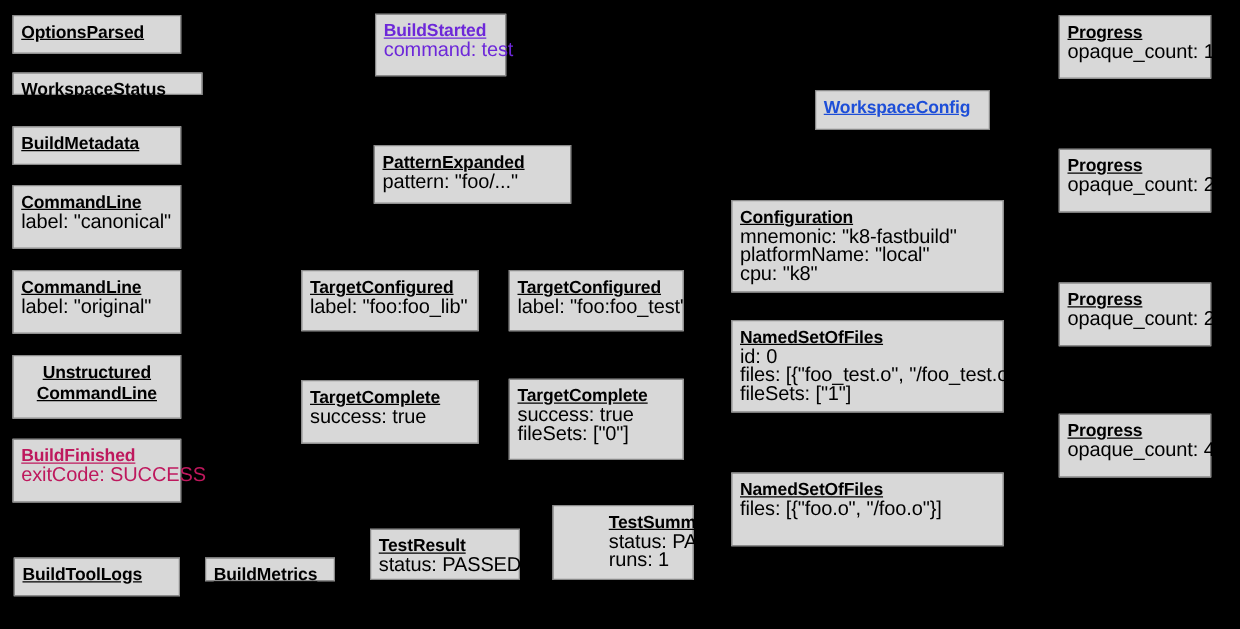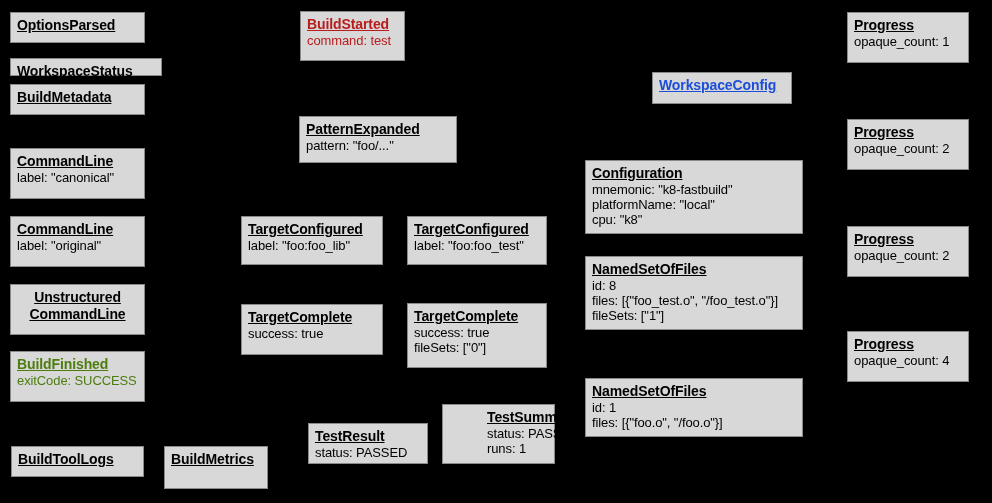--- a/index.html
+++ b/index.html
@@ -26,72 +26,72 @@
   }
   .node-title {
     font-size: 14px;
     font-weight: bold;
     text-decoration: underline;
     line-height: 17px;
     white-space: pre-line;
     letter-spacing: -0.1px;
   }
   .node-fields {
-    font-size: 13px;
+    font-size: 16px;
     font-weight: normal;
     line-height: 15px;
     letter-spacing: -0.1px;
   }
   .node-field {
     white-space: nowrap;
   }
   .node-fields:empty { display: none; }
 </style>
 </head>
 <body>
 
 <div id="canvas" style="width: 992px; height: 503px; background: rgb(0, 0, 0); border-radius: 19px;">
     <div class="node" style="left: 10px; top: 12px; width: 135px; height: 31px; background: rgb(216, 216, 216); border-color: rgb(138, 138, 138); color: rgb(0, 0, 0);">
       <div class="node-title">OptionsParsed</div>
     </div>
     <div class="node" style="left: 10px; top: 58px; width: 152px; height: 18px; background: rgb(216, 216, 216); border-color: rgb(138, 138, 138); color: rgb(0, 0, 0);">
       <div class="node-title">WorkspaceStatus</div>
     </div>
-    <div class="node" style="left: 10px; top: 84px; width: 135px; height: 31px; background: rgb(216, 216, 216); border-color: rgb(138, 138, 138); color: rgb(0, 0, 0);">
+    <div class="node" style="left: 10px; top: 101px; width: 135px; height: 31px; background: rgb(216, 216, 216); border-color: rgb(138, 138, 138); color: rgb(0, 0, 0);">
       <div class="node-title">BuildMetadata</div>
     </div>
     <div class="node" style="left: 10px; top: 148px; width: 135px; height: 51px; background: rgb(216, 216, 216); border-color: rgb(138, 138, 138); color: rgb(0, 0, 0);">
       <div class="node-title">CommandLine</div>
       <div class="node-fields">
         <div class="node-field">label: "canonical"</div>
       </div>
     </div>
     <div class="node" style="left: 10px; top: 216px; width: 135px; height: 51px; background: rgb(216, 216, 216); border-color: rgb(138, 138, 138); color: rgb(0, 0, 0);">
       <div class="node-title">CommandLine</div>
       <div class="node-fields">
         <div class="node-field">label: "original"</div>
       </div>
     </div>
     <div class="node" style="left: 10px; top: 284px; width: 135px; height: 51px; background: rgb(216, 216, 216); border-color: rgb(138, 138, 138); color: rgb(0, 0, 0); text-align: center;">
       <div class="node-title">Unstructured
 CommandLine</div>
     </div>
-    <div class="node" style="left: 10px; top: 351px; width: 135px; height: 51px; background: rgb(216, 216, 216); border-color: rgb(138, 138, 138); color: #4d7c0f;">
+    <div class="node" style="left: 10px; top: 351px; width: 135px; height: 51px; background: rgb(216, 216, 216); border-color: rgb(138, 138, 138); color: #be185d;">
       <div class="node-title">BuildFinished</div>
       <div class="node-fields">
         <div class="node-field">exitCode: SUCCESS</div>
       </div>
     </div>
     <div class="node" style="left: 11px; top: 446px; width: 133px; height: 31px; background: rgb(216, 216, 216); border-color: rgb(138, 138, 138); color: rgb(0, 0, 0);">
       <div class="node-title">BuildToolLogs</div>
     </div>
-    <div class="node" style="left: 164px; top: 446px; width: 104px; height: 43px; background: rgb(216, 216, 216); border-color: rgb(138, 138, 138); color: rgb(0, 0, 0);">
+    <div class="node" style="left: 164px; top: 446px; width: 104px; height: 19px; background: rgb(216, 216, 216); border-color: rgb(138, 138, 138); color: rgb(0, 0, 0);">
       <div class="node-title">BuildMetrics</div>
     </div>
-    <div class="node" style="left: 300px; top: 11px; width: 105px; height: 50px; background: rgb(216, 216, 216); border-color: rgb(138, 138, 138); color: #b91c1c;">
+    <div class="node" style="left: 300px; top: 11px; width: 105px; height: 50px; background: rgb(216, 216, 216); border-color: rgb(138, 138, 138); color: #6d28d9;">
       <div class="node-title">BuildStarted</div>
       <div class="node-fields">
         <div class="node-field">command: test</div>
       </div>
     </div>
     <div class="node" style="left: 299px; top: 116px; width: 158px; height: 47px; background: rgb(216, 216, 216); border-color: rgb(138, 138, 138); color: rgb(0, 0, 0);">
       <div class="node-title">PatternExpanded</div>
       <div class="node-fields">
         <div class="node-field">pattern: "foo/..."</div>
       </div>
@@ -114,21 +114,21 @@
         <div class="node-field">success: true</div>
       </div>
     </div>
     <div class="node" style="left: 407px; top: 303px; width: 140px; height: 65px; background: rgb(216, 216, 216); border-color: rgb(138, 138, 138); color: rgb(0, 0, 0);">
       <div class="node-title">TargetComplete</div>
       <div class="node-fields">
         <div class="node-field">success: true</div>
         <div class="node-field">fileSets: ["0"]</div>
       </div>
     </div>
-    <div class="node" style="left: 308px; top: 423px; width: 120px; height: 41px; background: rgb(216, 216, 216); border-color: rgb(138, 138, 138); color: rgb(0, 0, 0);">
+    <div class="node" style="left: 296px; top: 423px; width: 120px; height: 41px; background: rgb(216, 216, 216); border-color: rgb(138, 138, 138); color: rgb(0, 0, 0);">
       <div class="node-title">TestResult</div>
       <div class="node-fields">
         <div class="node-field">status: PASSED</div>
       </div>
     </div>
     <div class="node" style="left: 442px; top: 404px; width: 113px; height: 60px; background: rgb(216, 216, 216); border-color: rgb(138, 138, 138); color: rgb(0, 0, 0); padding-left: 44px;">
       <div class="node-title">TestSummary</div>
       <div class="node-fields">
         <div class="node-field">status: PASSED</div>
         <div class="node-field">runs: 1</div>
@@ -141,29 +141,28 @@
       <div class="node-title">Configuration</div>
       <div class="node-fields">
         <div class="node-field">mnemonic: "k8-fastbuild"</div>
         <div class="node-field">platformName: "local"</div>
         <div class="node-field">cpu: "k8"</div>
       </div>
     </div>
     <div class="node" style="left: 585px; top: 256px; width: 218px; height: 74px; background: rgb(216, 216, 216); border-color: rgb(138, 138, 138); color: rgb(0, 0, 0);">
       <div class="node-title">NamedSetOfFiles</div>
       <div class="node-fields">
-        <div class="node-field">id: 8</div>
+        <div class="node-field">id: 0</div>
         <div class="node-field">files: [{"foo_test.o", "/foo_test.o"}]</div>
         <div class="node-field">fileSets: ["1"]</div>
       </div>
     </div>
     <div class="node" style="left: 585px; top: 378px; width: 218px; height: 59px; background: rgb(216, 216, 216); border-color: rgb(138, 138, 138); color: rgb(0, 0, 0);">
       <div class="node-title">NamedSetOfFiles</div>
       <div class="node-fields">
-        <div class="node-field">id: 1</div>
         <div class="node-field">files: [{"foo.o", "/foo.o"}]</div>
       </div>
     </div>
     <div class="node" style="left: 847px; top: 12px; width: 122px; height: 51px; background: rgb(216, 216, 216); border-color: rgb(138, 138, 138); color: rgb(0, 0, 0);">
       <div class="node-title">Progress</div>
       <div class="node-fields">
         <div class="node-field">opaque_count: 1</div>
       </div>
     </div>
     <div class="node" style="left: 847px; top: 119px; width: 122px; height: 51px; background: rgb(216, 216, 216); border-color: rgb(138, 138, 138); color: rgb(0, 0, 0);">

